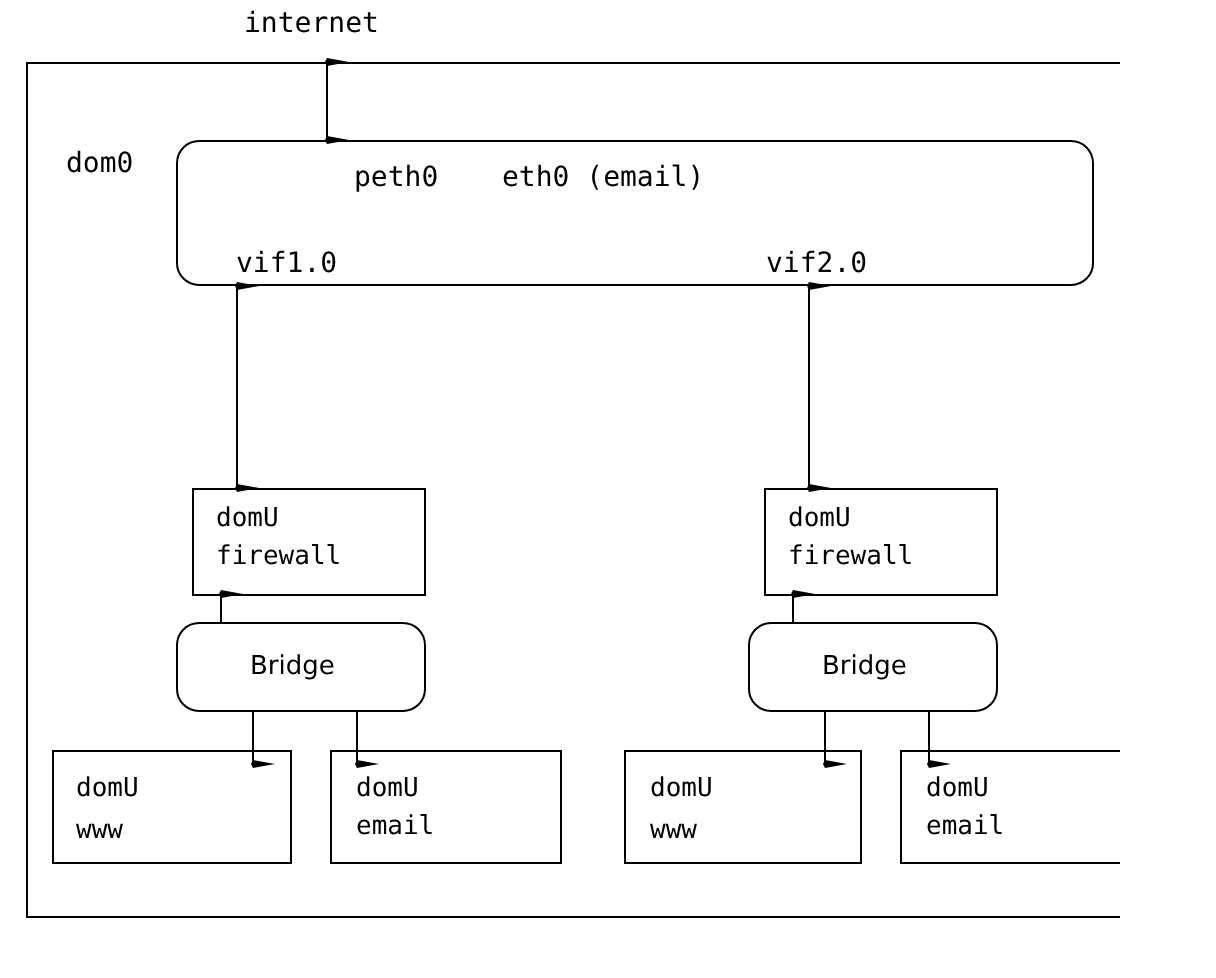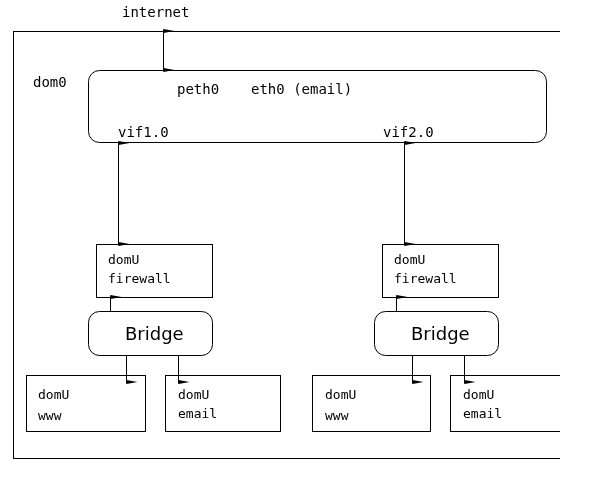--- a/index.html
+++ b/index.html
@@ -27,21 +27,21 @@
   .lbl {
     position: absolute;
     font-family: "DejaVu Sans Mono", "Liberation Mono", monospace;
     font-size: 14px;
     line-height: 17px;
     color: #000000;
     white-space: pre;
   }
   .lbl-sans {
     font-family: "DejaVu Sans", "Liberation Sans", sans-serif;
-    font-size: 18px;
+    font-size: 13px;
   }
   .lbl-small {
     font-size: 12px;
   }
   .boxtext {
     position: absolute;
     white-space: pre;
     font-family: "DejaVu Sans Mono", "Liberation Mono", monospace;
     font-size: 13px;
     line-height: 19px;

